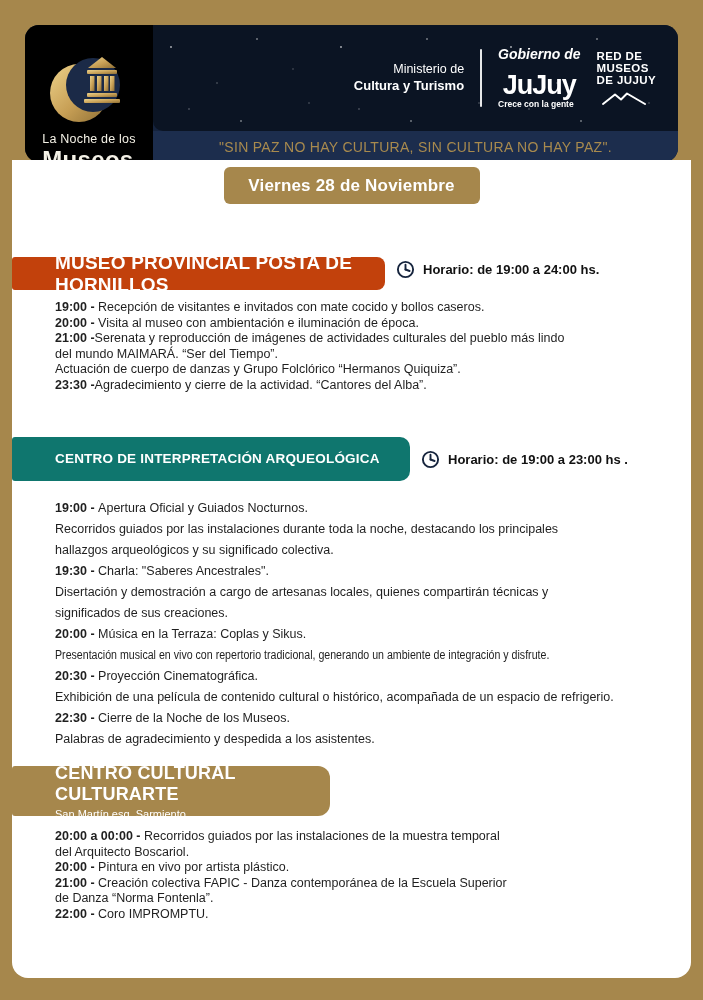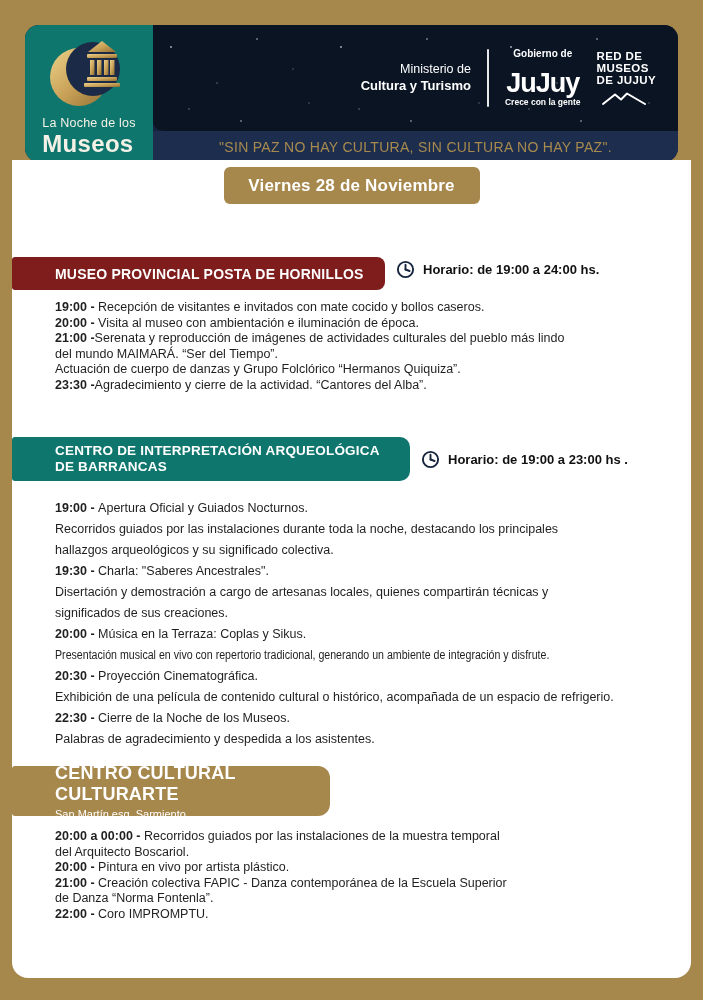--- a/index.html
+++ b/index.html
@@ -10,23 +10,23 @@
     position:relative;
     -webkit-font-smoothing:antialiased;
   }
   
   .header{
     position:absolute;left:25px;right:25px;top:25px;height:137px;
     background:#15233D;border-radius:14px;overflow:hidden;
     display:flex;flex-direction:row;
   }
   .logo-block{
-    width:128px;flex:0 0 128px;background:#0f766e;
+    width:128px;flex:0 0 128px;background:#000000;
     display:flex;flex-direction:column;align-items:center;justify-content:flex-start;
-    padding-top:8px;box-sizing:border-box;
+    padding-top:24px;box-sizing:border-box;
   }
   .logo-text{color:#F4F1E6;text-align:left;line-height:1;margin-top:2px;}
   .logo-text .l1{font-size:12.5px;letter-spacing:.2px;display:block;}
   .logo-text .l2{font-size:24px;font-weight:bold;letter-spacing:.3px;display:block;margin-top:2px;}
   .header-right{flex:1;display:flex;flex-direction:column;}
   .starry{
     flex:1;
     background-color:#0B1423;
     background-image:
       radial-gradient(1.4px 1.4px at 18px 22px, rgba(255,255,255,.95), transparent),
@@ -40,21 +40,21 @@
     background-repeat:repeat;
     border-bottom-left-radius:10px;
     display:flex;align-items:center;justify-content:flex-end;
     gap:16px;padding-right:22px;
   }
   .ministry{color:#FFFFFF;text-align:right;line-height:1.25;}
   .ministry .m1{font-size:12.5px;display:block;}
   .ministry .m2{font-size:13px;font-weight:bold;display:block;}
   .vdivider{width:2px;height:58px;background:rgba(255,255,255,.9);border-radius:1px;}
   .gov{color:#fff;text-align:center;line-height:1;}
-  .gov .g1{font-size:10px;font-weight:bold;display:block;margin-bottom:11px;}
+  .gov .g1{font-size:14px;font-weight:bold;display:block;margin-bottom:11px;font-style:italic;}
   .gov .g2{font-size:27px;font-weight:bold;letter-spacing:-1px;display:block;}
   .gov .g3{font-size:8.5px;font-weight:bold;display:block;text-align:left;margin-top:1px;}
   .redmuseos{color:#fff;line-height:1.05;text-align:left;}
   .redmuseos .r{font-size:11.5px;font-weight:bold;letter-spacing:.4px;display:block;}
   .mountain{display:block;margin-top:5px;margin-left:4px;}
   .tagline-strip{
     height:31px;flex:0 0 31px;background:#1C2D4D;
     display:flex;align-items:center;justify-content:center;
   }
   .tagline{color:#A88A4E;font-size:14px;letter-spacing:.3px;}
@@ -67,21 +67,21 @@
     width:256px;height:37px;margin:7px auto 0 auto;
     background:#A6874C;border-radius:6px;
     display:flex;align-items:center;justify-content:center;
     color:#fff;font-weight:bold;font-size:17px;letter-spacing:.2px;
   }
   .section-row{display:flex;align-items:center;}
   .bar{
     box-sizing:border-box;color:#fff;font-weight:bold;
     padding-left:43px;display:flex;flex-direction:column;justify-content:center;
   }
-  .bar.gold1{background:#7f1d1d;width:373px;height:33px;border-radius:3px 8px 8px 3px;font-size:14px;letter-spacing:.2px;margin-top:53px;}
+  .bar.gold1{background:#c2410c;width:373px;height:33px;border-radius:3px 8px 8px 3px;font-size:19px;letter-spacing:.2px;margin-top:53px;}
   .bar.navy{background:#0f766e;width:398px;height:44px;border-radius:3px 10px 10px 3px;font-size:13.5px;line-height:1.15;letter-spacing:.2px;margin-top:44px;}
   .bar.gold3{background:#A6874C;width:318px;height:50px;border-radius:3px 12px 12px 3px;margin-top:16px;}
   .bar.gold3 .t{font-size:18px;letter-spacing:.2px;}
   .bar.gold3 .st{font-size:11px;font-weight:normal;margin-top:3px;}
   .horario{display:flex;align-items:center;margin-left:11px;gap:8px;}
   .bar.gold1 ~ .horario{margin-top:44px;}
   .horario.h1{margin-top:44px;}
   .horario.h2{margin-top:44px;}
   .horario-label{font-size:13px;font-weight:bold;color:#111;}
   .clock{display:block;}
@@ -176,21 +176,20 @@
       <p><b>20:00 - </b><span>Visita al museo con ambientación e iluminación de época.</span></p>
       <p><b>21:00 -</b><span>Serenata y reproducción de imágenes de actividades culturales del pueblo más lindo</span></p>
       <p><span>del mundo MAIMARÁ. “Ser del Tiempo”.</span></p>
       <p><span>Actuación de cuerpo de danzas y Grupo Folclórico “Hermanos Quiquiza”.</span></p>
       <p><b>23:30 -</b><span>Agradecimiento y cierre de la actividad. “Cantores del Alba”.</span></p>
     </div>
 
   <div class="section-row">
     <div class="bar navy">
       <span>CENTRO DE INTERPRETACIÓN ARQUEOLÓGICA</span>
-      <span>DE BARRANCAS</span>
     </div>
     <div class="horario h2">
       <svg class="clock" width="19" height="19" viewBox="0 0 19 19">
         <circle cx="9.5" cy="9.5" r="7.6" fill="none" stroke="#16243D" stroke-width="1.9"></circle>
         <line x1="9.5" y1="9.5" x2="9.5" y2="4.8" stroke="#16243D" stroke-width="1.9" stroke-linecap="round"></line>
         <line x1="9.5" y1="9.5" x2="13.6" y2="11" stroke="#16243D" stroke-width="1.9" stroke-linecap="round"></line>
       </svg>
       <span class="horario-label">Horario: de 19:00 a 23:00 hs .</span>
     </div>
   </div>

